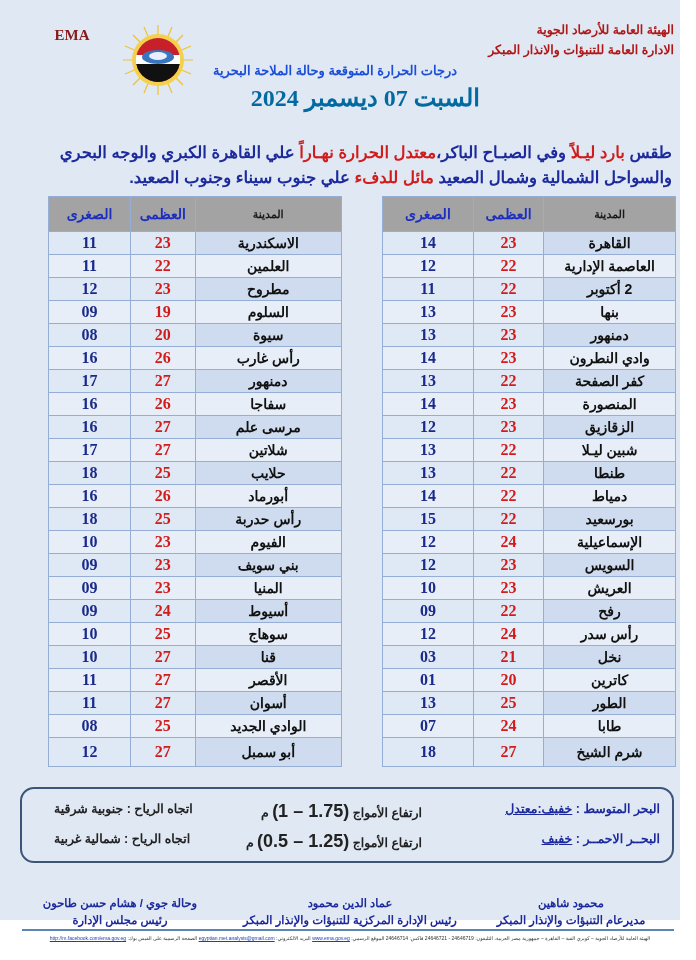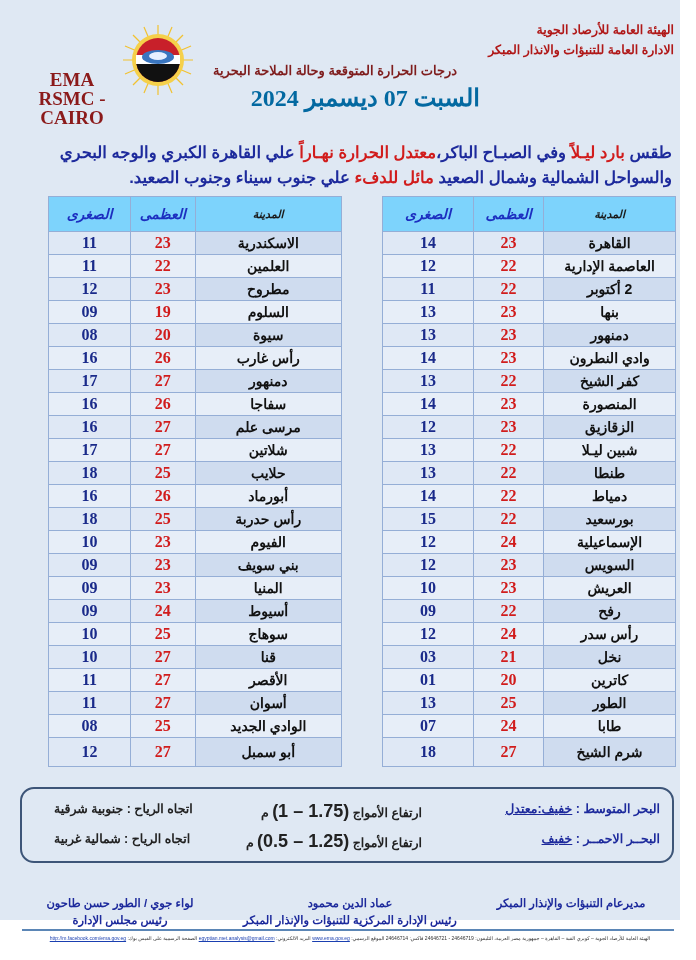--- a/index.html
+++ b/index.html
@@ -8,33 +8,33 @@
     background:#ffffff;
     font-family:"DejaVu Sans", sans-serif;
   }
   .sheet {
     position:absolute; left:0; top:0; width:680px; height:920px;
     background:#dfe8f3;
   }
   .ema {
     position:absolute; left:22px; top:26px; width:100px; text-align:center;
     font-family:"Liberation Serif", serif; font-weight:bold; color:#8b1a1a;
-    font-size:19px; line-height:19px;margin-top:44px;
+    font-size:15px; line-height:19px;
   }
   .logo {
     position:absolute; left:122px; top:24px; width:72px; height:72px;
   }
   .org {
     position:absolute; right:22px; top:20px; direction:rtl; text-align:right;
     color:#b01818; font-weight:bold; font-size:12.5px; line-height:20px;
     font-family:"Liberation Sans", sans-serif;
   }
   .subtitle {
     position:absolute; left:205px; top:63px; width:260px; text-align:center; direction:rtl;
-    color:#7f1d1d; font-weight:bold; font-size:13px;
+    color:#1d4ed8; font-weight:bold; font-size:13px;
     font-family:"Liberation Sans", sans-serif;
   }
   .date {
     position:absolute; left:190px; top:84px; width:290px; text-align:right; direction:rtl;
     color:#0369a1; font-weight:bold; font-size:24px;
     font-family:"Liberation Serif", serif;
   }
   .summary {
     position:absolute; left:22px; top:132px; width:650px; direction:rtl; text-align:right;
     color:#1d2a9c; font-weight:bold; font-size:16.5px; line-height:25px;
@@ -43,21 +43,21 @@
   }
   .summary .red { color:#d11c1c; }
 
   table.t {
     position:absolute; border-collapse:collapse; direction:rtl;
     font-family:"Liberation Sans", sans-serif;
     background:#e7eef8;
   }
   table.t td, table.t th { border:1.5px solid #95aed6; padding:0; text-align:center; }
   table.t th {
-    background:#7dd3fc; height:34px; font-size:14px; font-weight:bold;font-style:italic;
+    background:#a3a3a3; height:34px; font-size:14px; font-weight:bold;
   }
   table.t th.c { color:#1a1a1a; font-size:11px; }
   table.t th.h, table.t th.l { color:#1c2ec0; }
   table.t td { height:22px; font-size:14px; font-weight:bold; }
   table.t td.city { color:#111; }
   table.t td.hi { color:#d11c1c; font-family:"Liberation Serif", serif; font-size:16px; }
   table.t td.lo { color:#1a2a8a; font-family:"Liberation Serif", serif; font-size:16px; }
   table.t tr.alt td { background:#cfdcef; }
   table.t tr.alt td.hi, table.t tr.alt td.lo { background:#dfe8f5; }
   table.t tr.tall td { height:28px; }
@@ -97,21 +97,20 @@
   }
   .foot a { color:#1a3fb0; text-decoration:underline; }
 </style>
 </head>
 <body>
 
 <div class="sheet"></div>
 
 <div class="ema">
   <div>EMA</div>
-  <div>RSMC - CAIRO</div>
 </div>
 
 <svg class="logo" viewBox="0 0 72 72">
   <g stroke="#f2c230" stroke-width="1.2">
     <line x1="36" y1="1" x2="36" y2="71"></line>
       <line x1="1" y1="36" x2="71" y2="36"></line>
     <line x1="11" y1="11" x2="61" y2="61"></line>
       <line x1="61" y1="11" x2="11" y2="61"></line>
     <line x1="22" y1="3" x2="50" y2="69"></line>
       <line x1="50" y1="3" x2="22" y2="69"></line>
@@ -176,21 +175,21 @@
         <td class="city">دمنهور</td>
         <td class="hi">23</td>
         <td class="lo">13</td>
       </tr>
       <tr>
         <td class="city">وادي النطرون</td>
         <td class="hi">23</td>
         <td class="lo">14</td>
       </tr>
       <tr class="alt">
-        <td class="city">كفر الشيخ</td>
+        <td class="city">كفر الصفحة</td>
         <td class="hi">22</td>
         <td class="lo">13</td>
       </tr>
       <tr>
         <td class="city">المنصورة</td>
         <td class="hi">23</td>
         <td class="lo">14</td>
       </tr>
       <tr class="alt">
         <td class="city">الزقازيق</td>
@@ -409,27 +408,28 @@
     <span class="wind">اتجاه الرياح : جنوبية شرقية</span>
   </div>
   <div class="row r2">
     <span class="name"><span>البحــر الاحمــر : </span><span class="val">خفيف</span></span>
     <span class="wave"><span>ارتفاع الأمواج </span><b dir="ltr">(0.5 – 1.25)</b><span> م</span></span>
     <span class="wind">اتجاه الرياح : شمالية غربية</span>
   </div>
 </div>
 
 <div class="sig sig1">
+  <div>محمود شاهين</div>
   <div>مديرعام التنبؤات والإنذار المبكر</div>
 </div>
 <div class="sig sig2">
   <div>عماد الدين محمود</div>
   <div>رئيس الإدارة المركزية للتنبؤات والإنذار المبكر</div>
 </div>
 <div class="sig sig3">
-  <div>لواء جوي / الطور حسن طاحون</div>
+  <div>وحالة جوي / هشام حسن طاحون</div>
   <div>رئيس مجلس الإدارة</div>
 </div>
 
 <div class="rule"></div>
 <div class="foot">
   <span>الهيئة العامة للأرصاد الجوية – كوبري القبة – القاهرة – جمهورية مصر العربية، التليفون: 24646719 - 24646721 فاكس: 24646714 الموقع الرسمي: </span><a>www.ema.gov.eg</a><span> البريد الالكتروني: </span><a>egyptian.met.analysis@gmail.com</a><span> الصفحة الرسمية على الفيس بوك: </span><a>http://m.facebook.com/ema.gov.eg</a>
 </div>
 
 </body></html>

